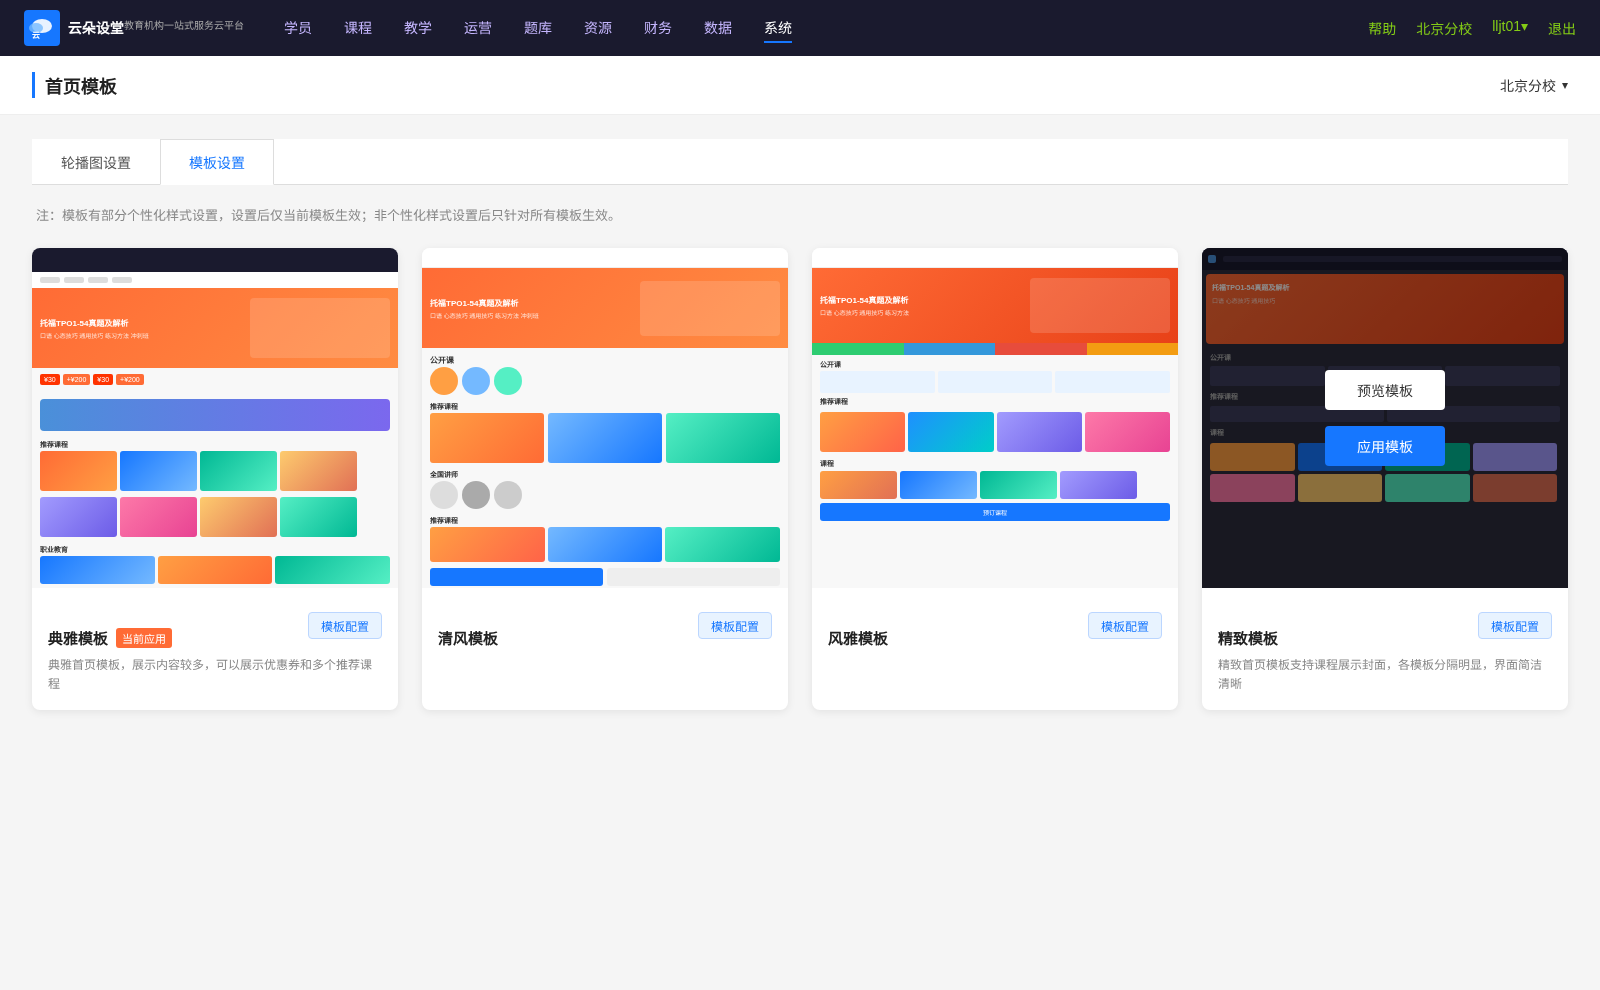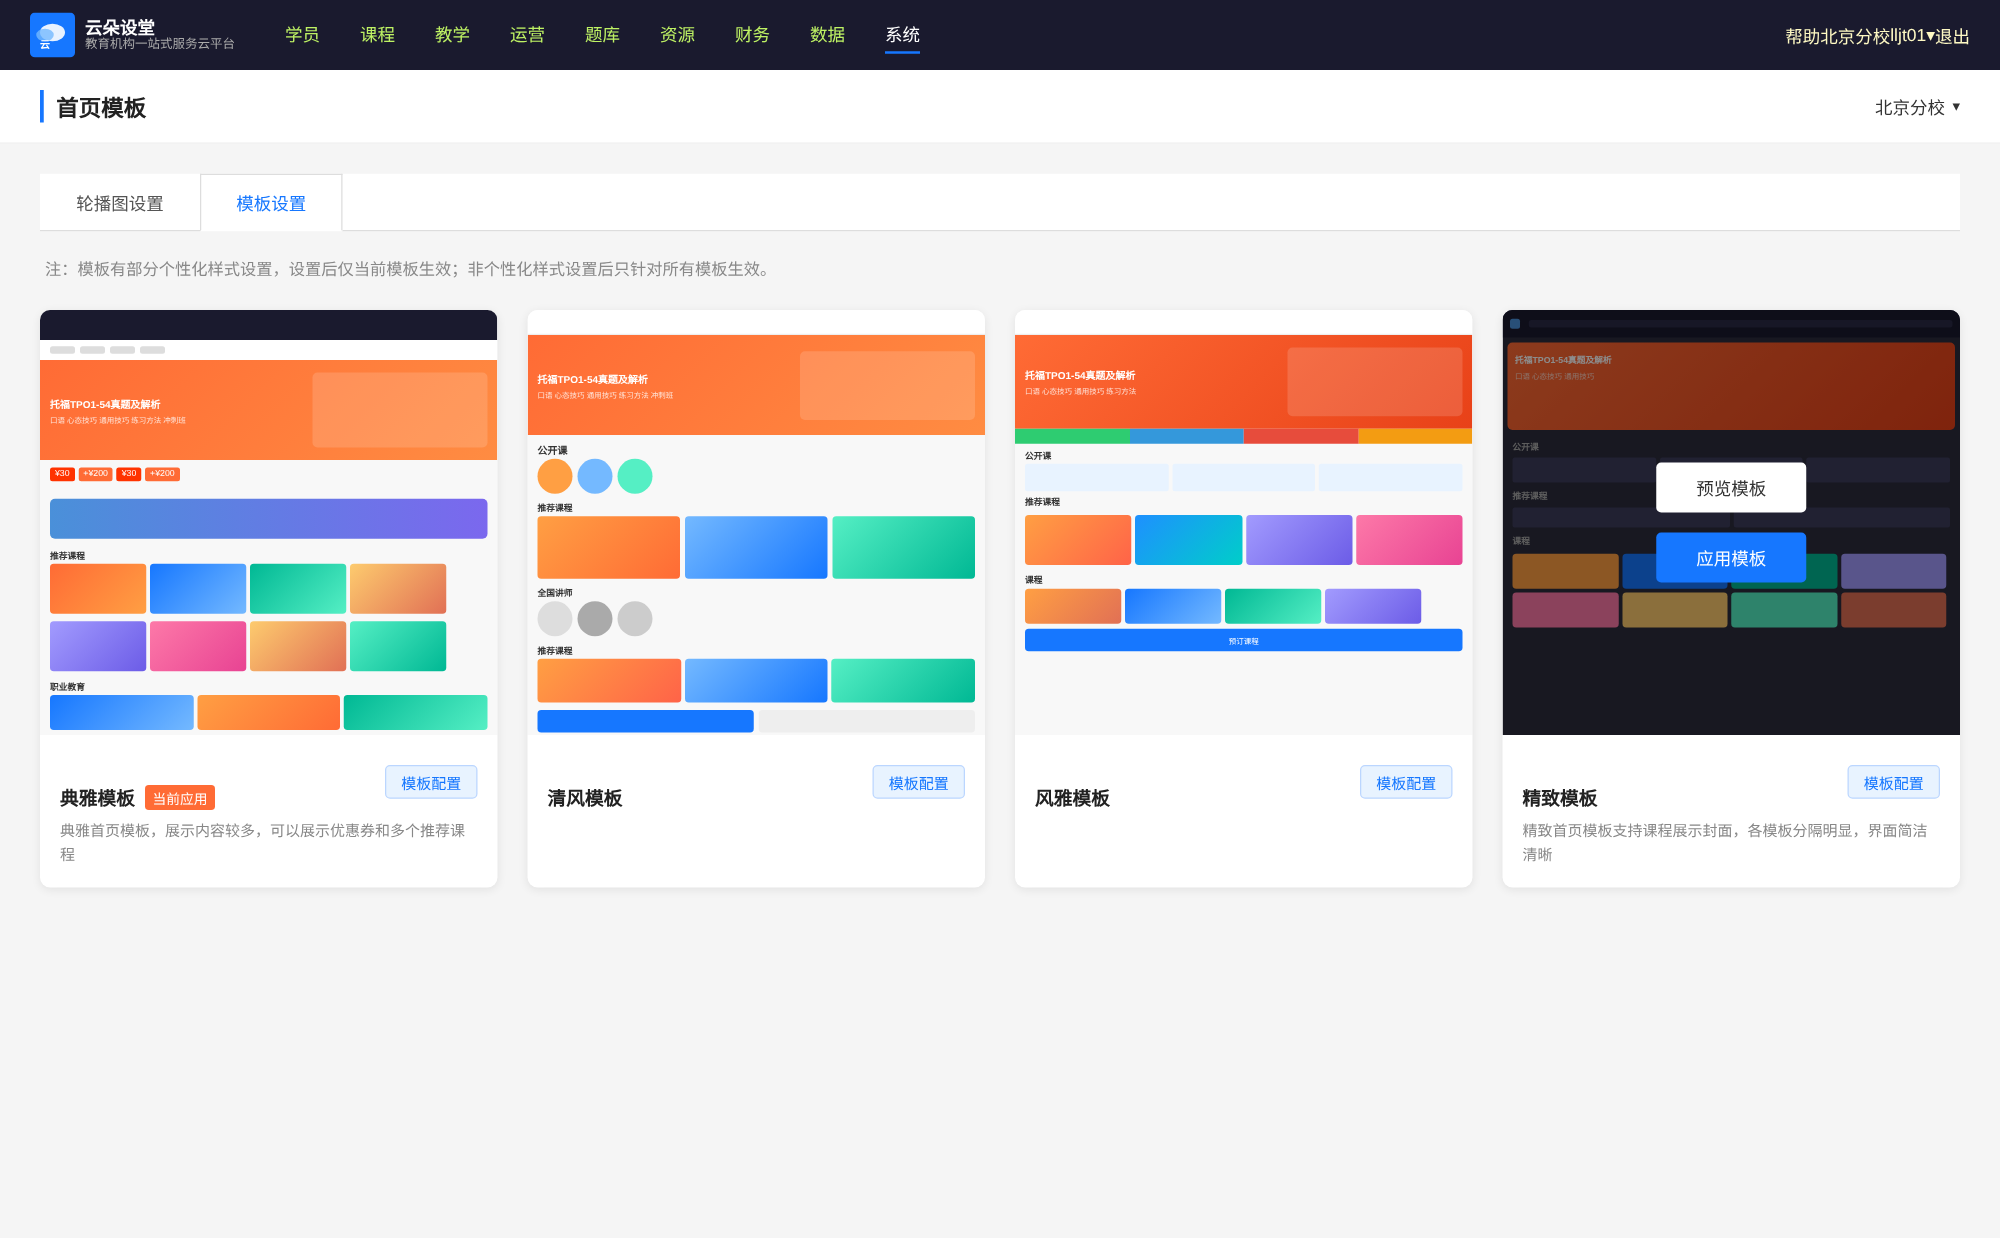--- a/index.html
+++ b/index.html
@@ -19,46 +19,47 @@
       align-items: center;
       margin-right: 40px;
     }
     .logo-icon {
       width: 36px;
       height: 36px;
       margin-right: 8px;
     }
     .logo-text {
       display: flex;
-      flex-direction: column;
+      flex-direction: row;
       line-height: 1.2;
     }
     .logo-main { color: #fff; font-size: 14px; font-weight: bold; }
     .logo-sub { color: #aaa; font-size: 10px; }
     .navbar-nav {
       display: flex;
       gap: 32px;
       flex: 1;
     }
     .nav-item {
-      color: #bef264;
+      color: #c4b5fd;
       font-size: 14px;
       cursor: pointer;
       padding: 4px 0;
       border-bottom: 2px solid transparent;
     }
     .nav-item.active {
       color: #fff;
       border-bottom: 2px solid #1677ff;
     }
     .navbar-right {
       display: flex;
-      align-items: center;
+      align-items: flex-start;
+      gap: 20px;
       font-size: 14px;
-      color: #fef9c3;
+      color: #84cc16;
     }
     .navbar-right span { cursor: pointer; }
 
     
     .page-header {
       background: #fff;
       padding: 16px 32px;
       display: flex;
       align-items: center;
       justify-content: space-between;

